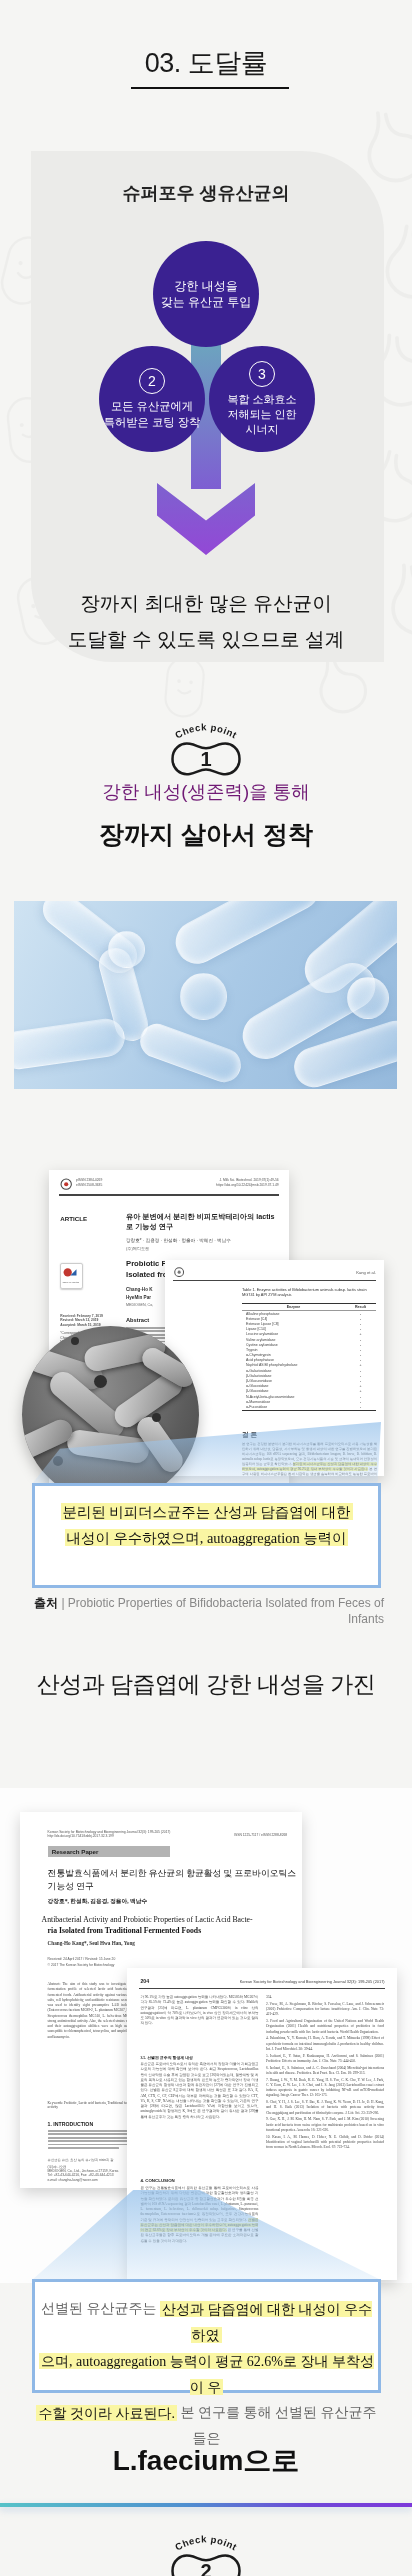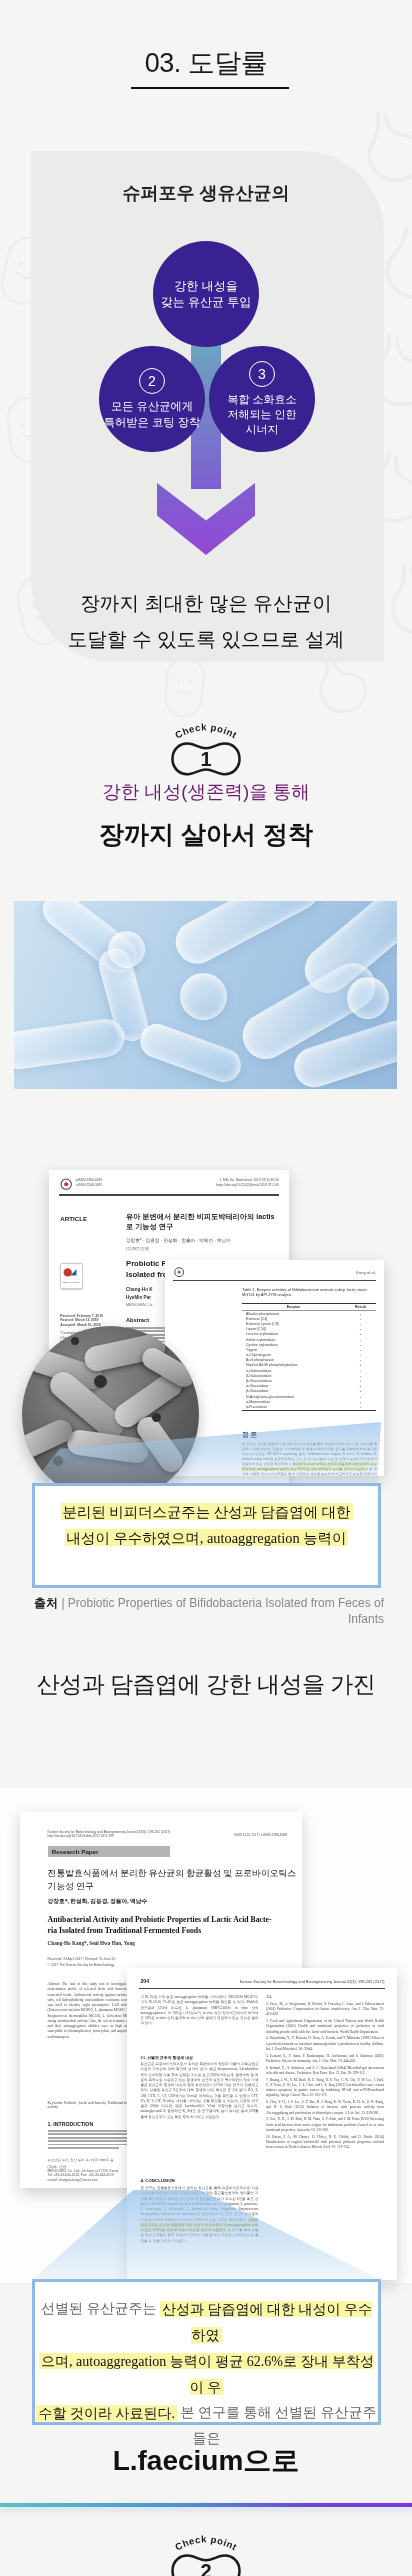--- a/index.html
+++ b/index.html
@@ -387,21 +387,21 @@
   <div class="paper" style="left:19.6px;top:1812px;width:282px;height:376px;">
     <div class="abs tiny" style="left:28px;top:17.5px;">
       <div>Korean Society for Biotechnology and Bioengineering Journal 32(3): 199-205 (2017)</div>
         <div>http://dx.doi.org/10.7541/ksbbj.2017.32.3.199</div>
     </div>
     <div class="abs tiny" style="right:14.4px;top:20.6px;">ISSN 1225-7117 / eISSN 2288-8268</div>
     <div class="abs" style="left:28px;top:34px;width:118px;height:11.3px;background:#b3b3b3;display:flex;align-items:center;padding-left:4.1px;font-size:6.2px;font-weight:700;color:#222;">Research Paper</div>
     <div class="abs serif" style="left:28px;top:56px;font-size:8.8px;color:#111;">전통발효식품에서 분리한 유산균의 항균활성 및 프로바이오틱스</div>
     <div class="abs serif" style="left:28px;top:69px;font-size:8.8px;color:#111;">기능성 연구</div>
     <div class="abs serif" style="left:28px;top:86px;font-size:5.7px;font-weight:700;color:#222;">강창호*, 한설화, 김용경, 정율아, 백남수</div>
-    <div class="abs serif" style="left:28px;top:103px;font-size:7.7px;font-weight:700;color:#111;">Antibacterial Activity and Probiotic Properties of Lactic Acid Bacte-</div>
+    <div class="abs serif" style="left:22px;top:103px;font-size:7.7px;font-weight:400;color:#111;">Antibacterial Activity and Probiotic Properties of Lactic Acid Bacte-</div>
     <div class="abs serif" style="left:28px;top:114px;font-size:7.7px;font-weight:700;color:#111;">ria Isolated from Traditional Fermented Foods</div>
     <div class="abs serif" style="left:28px;top:128px;font-size:5.2px;font-weight:700;color:#333;">Chang-Ho Kang*, Seul Hwa Han, Yong</div>
     <div class="abs tiny" style="left:28px;top:145px;">Received: 24 April 2017 / Revised: 15 June 20</div>
     <div class="abs tiny" style="left:28px;top:151px;">© 2017 The Korean Society for Biotechnology</div>
     <div class="abs serif" style="left:28px;top:170px;width:129px;font-size:3.5px;color:#444;line-height:1.5;text-align:justify;">Abstract: The aim of this study was to investigate the probiotic characteristics and fermentation profile of selected lactic acid bacteria (LAB) isolated from traditional fermented foods. Antibacterial activity against various pathogens, tolerance to acid, bile salts, cell hydrophobicity, and antibiotic resistance were examined. 16S rRNA sequencing was used to identify eight presumptive LAB isolates. In general, identified LAB (Enterococcus faecium MG89-2, L. plantarum MG207, L. paracasei MG310, L. bulgaricus, Streptococcus thermophilus MG510, L. helveticus MG585, and L. fermentum) showed strong antimicrobial activity. Also, the selected strains were resistant to bile acid up to 3% and their autoaggregation abilities were as high as 90%. All selected strains were susceptible to chloramphenicol, tetracycline, and ampicillin, while resistant to nalidixic acid and kanamycin.</div>
     <div class="abs serif" style="left:28px;top:289px;width:129px;font-size:3.5px;color:#444;">Keywords: Probiotic, Lactic acid bacteria, Traditional fermented foods, Antimicrobial activity</div>
     <div class="abs" style="left:28px;top:309px;font-size:5.2px;font-weight:700;color:#222;">1. INTRODUCTION</div>
     <div class="abs" style="left:28px;top:318px;width:129px;">
         <div class="tl" style="width: 100%;"></div>
         <div class="tl" style="width: 98%;"></div>
@@ -441,21 +441,21 @@
         <div style="margin-bottom: 1.5px;">7. Huang, J. W., Y. M. Baek, K. E. Yang, H. S. Yoo, C. K. Cho, Y. W. Lee, J. Park, C. Y. Eom, Z. W. Lee, J. S. Choi, and I. S. Jang (2013) Lactobacillus casei extract induces apoptosis in gastric cancer by inhibiting NF-κB and mTOR-mediated signaling. Integr. Cancer Ther. 12: 165-173.</div>
         <div style="margin-bottom: 1.5px;">8. Choi, Y. H., J. S. Lee, S. Y. Bae, K. J. Yang, K. W. Yeom, D. H. Jo, O. H. Kang, and H. S. Baik (2013) Isolation of bacteria with protease activity from Cheonggukjang and purification of fibrinolytic enzyme. J. Life Sci. 23: 259-266.</div>
         <div style="margin-bottom: 1.5px;">9. Gao, X. H., J. M. Kim, H. M. Nam, S. Y. Park, and J. M. Kim (2010) Screening lactic acid bacteria from swine origins for multistrain probiotics based on in vitro functional properties. Anaerobe 16: 321-326.</div>
         <div style="margin-bottom: 1.5px;">10. Kassa, I. A., M. Hamze, D. Hober, N. E. Chihib, and D. Drider (2014) Identification of vaginal lactobacilli with potential probiotic properties isolated from women in North Lebanon. Microb. Ecol. 67: 722-734.</div>
       </div>
   </div>
 
   <div class="wedge" style="left:32px;top:2190px;width:349px;height:90px;
        clip-path:polygon(29% 0,48% 0,100% 100%,0 100%);
        background:linear-gradient(to bottom,rgba(150,193,234,.75),rgba(205,228,248,.3));"></div>
-  <div class="callout serif" style="top:2279px;height:146px;padding-top:14.4px;">
+  <div class="callout serif" style="top:2279px;height:114px;padding-top:14.4px;">
     <div class="ln" style="font-size:14px;"><span style="color:#666">선별된 유산균주는 </span><mark>산성과 담즙염에 대한 내성이 우수하였</mark></div>
     <div class="ln" style="font-size:14px;"><mark>으며, autoaggregation 능력이 평균 62.6%로 장내 부착성이 우</mark></div>
     <div class="ln" style="font-size:14px;"><mark>수할 것이라 사료된다.</mark><span style="color:#666"> 본 연구를 통해 선별된 유산균주들은</span></div>
   </div>
   <div class="abs ctr sec-h2" style="top:2442px;">L.faecium으로</div>
 
   <div class="abs divider"></div>
   <div class="abs" style="top:2529px;left:162px;">
     <svg class="cp-badge" viewBox="0 0 150 120">
       <path id="arc2" d="M 22,40 Q 75,8 128,40" fill="none"></path>

